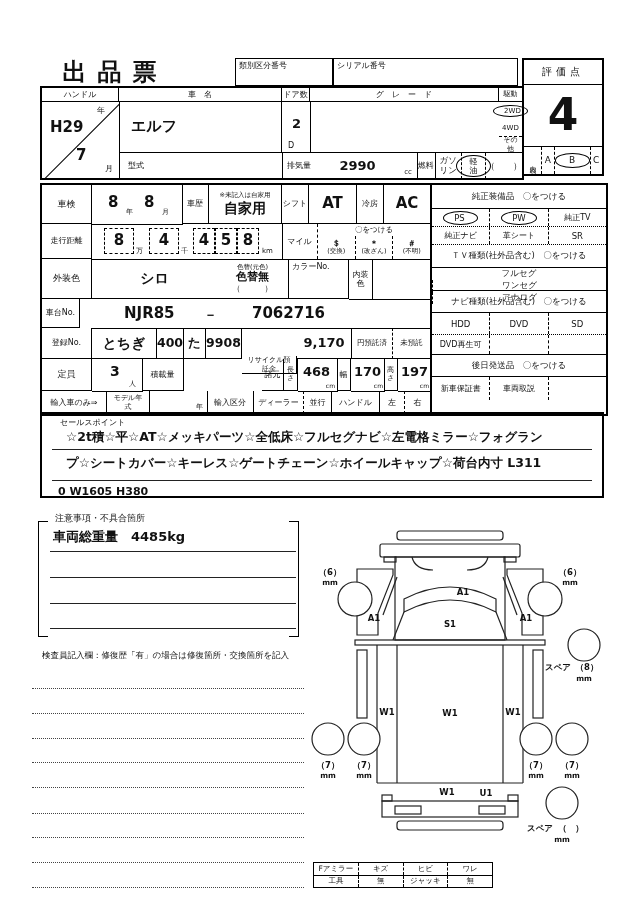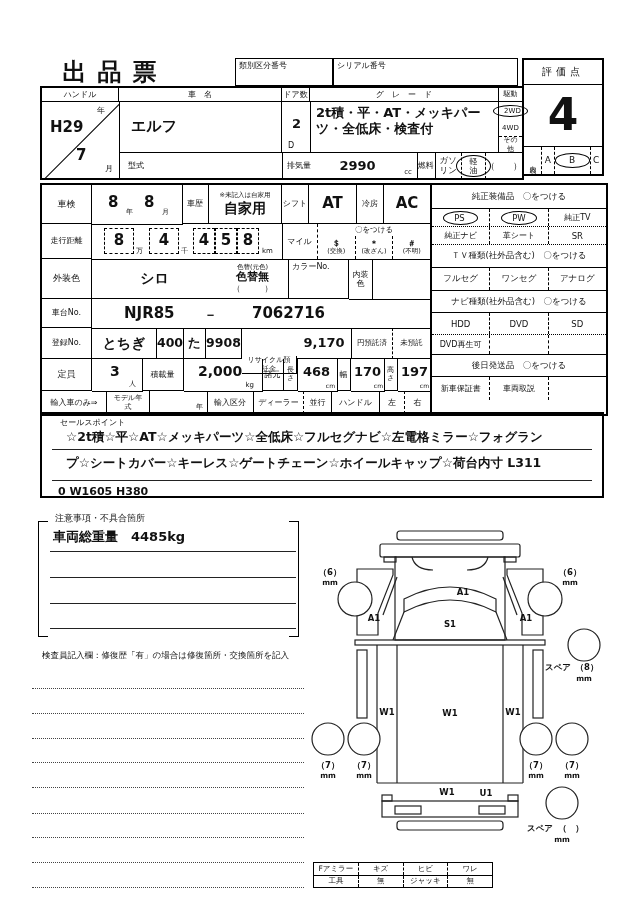--- a/index.html
+++ b/index.html
@@ -96,21 +96,20 @@
       <div class="c f8 br" style="position:static;width:26px;">燃料</div>
       <div class="c f85" style="position:static;width:36px;">
           <span class="mark">ガソリン</span>
         </div>
       <div class="c f8 bld" style="position:static;width:24px;">
           <span class="mark circled">軽油</span>
         </div>
       <div class="c f9 bld" style="position:static;flex:1;">（　　）</div>
     </div>
 
-    <div class="c f13 bold br top start" style="left:268px;top:14px;width:189px;height:50px;padding:3px 6px;line-height:1.25;">2t積・平・AT・メッキパーツ・全低床・検査付</div>
 
     <div style="position:absolute;left:457px;top:14px;width:23px;height:50px;">
       <div class="c f7" style="left:0;top:0;width:23px;height:18px;">
           <span class="mark circled">2WD</span>
         </div>
       <div class="c f7" style="left:0;top:18px;width:23px;height:16px;">
           <span class="mark">4WD</span>
         </div>
       <div class="c f7 btd" style="left:0;top:34px;width:23px;height:16px;">
           <span class="mark">その他</span>
@@ -173,21 +172,21 @@
       <span class="f6">色替(元色)</span>
       <span class="f11 bold">色替無</span>
       <span class="f8">（　　　）</span>
     </div>
     <div class="c f8 br bb top start" style="left:247px;top:74px;width:60px;height:40px;padding:3px;">カラーNo.</div>
     <div class="bb" style="position:absolute;left:307px;top:74px;width:81px;height:40px;display:flex;">
       <div class="c f8 br" style="position:static;width:24px;padding:2px;">内装色</div>
       <div style="flex:1;"></div>
     </div>
 
-    <div class="c f8 br bb" style="left:0;top:114px;width:50px;height:29px;">車台No.</div>
+    <div class="c f8 br bb" style="left:0;top:114px;width:38px;height:29px;">車台No.</div>
     <div class="bb" style="position:absolute;left:50px;top:114px;width:338px;height:29px;">
       <span class="f15 bold" style="position:absolute;left:32px;top:5px;">NJR85</span>
       <span class="f13 bold" style="position:absolute;left:112px;top:7px;">－</span>
       <span class="f15 bold" style="position:absolute;left:160px;top:5px;">7062716</span>
     </div>
 
     <div class="c f8 br bb" style="left:0;top:143px;width:50px;height:31px;">登録No.</div>
     <div class="c f14 bold br bb" style="left:50px;top:143px;width:65px;height:31px;">とちぎ</div>
     <div class="c f12 bold br bb" style="left:115px;top:143px;width:27px;height:31px;">400</div>
     <div class="c f12 bold br bb" style="left:142px;top:143px;width:22px;height:31px;">た</div>
@@ -196,24 +195,20 @@
     <div class="c f13 bold br bb" style="left:255px;top:143px;width:55px;height:31px;">9,170</div>
     <div class="c f75 bb" style="left:310px;top:143px;width:40px;height:31px;text-align:center;">円預託済</div>
     <div class="c f75 bb bld" style="left:350px;top:143px;width:38px;height:31px;">未預託</div>
 
     <div class="c f9 br bb" style="left:0;top:174px;width:50px;height:32px;">定員</div>
     <div class="br bb" style="position:absolute;left:50px;top:174px;width:50px;height:32px;">
       <span class="f14 bold" style="position:absolute;left:18px;top:4px;">3</span>
       <span class="f7" style="position:absolute;right:6px;bottom:2px;">人</span>
     </div>
     <div class="c f8 br bb" style="left:100px;top:174px;width:42px;height:32px;">積載量</div>
-    <div class="br bb" style="position:absolute;left:142px;top:174px;width:78px;height:32px;">
-      <span class="f14 bold" style="position:absolute;left:14px;top:4px;">2,000</span>
-      <span class="f7" style="position:absolute;right:8px;bottom:2px;">kg</span>
-    </div>
     <div class="c f8 br bb" style="left:220px;top:174px;width:22px;height:32px;">諸元</div>
     <div class="c f7 br bb" style="left:242px;top:174px;width:14px;height:32px;line-height:1.05;">長さ</div>
     <div class="br bb" style="position:absolute;left:256px;top:174px;width:39px;height:32px;">
       <span class="f13 bold" style="position:absolute;left:5px;top:5px;">468</span>
       <span style="position:absolute;right:2px;bottom:2px;font-size:6px;">cm</span>
     </div>
     <div class="c f8 br bb" style="left:295px;top:174px;width:14px;height:32px;">幅</div>
     <div class="br bb" style="position:absolute;left:309px;top:174px;width:33px;height:32px;">
       <span class="f13 bold" style="position:absolute;left:3px;top:5px;">170</span>
       <span style="position:absolute;right:1px;bottom:2px;font-size:6px;">cm</span>
@@ -254,21 +249,21 @@
             <span class="mark f8">純正ナビ</span>
           </div>
         <div>
             <span class="mark f8">革シート</span>
           </div>
         <div>
             <span class="mark f85">SR</span>
           </div>
       </div>
       <div class="c f85 bb" style="position:static;height:23px;">ＴＶ種類(社外品含む)　〇をつける</div>
-      <div class="grid3 bb" style="height:22px;">
+      <div class="grid3 bb" style="height:22px;flex-direction:column;">
         <div class="f85">フルセグ</div>
         <div class="f85">ワンセグ</div>
         <div class="f85">アナログ</div>
       </div>
       <div class="c f85 bb" style="position:static;height:22px;">ナビ種類(社外品含む)　〇をつける</div>
       <div class="grid3 dotb" style="height:21px;">
         <div class="f85">HDD</div>
         <div class="f85">DVD</div>
         <div class="f85">SD</div>
       </div>

